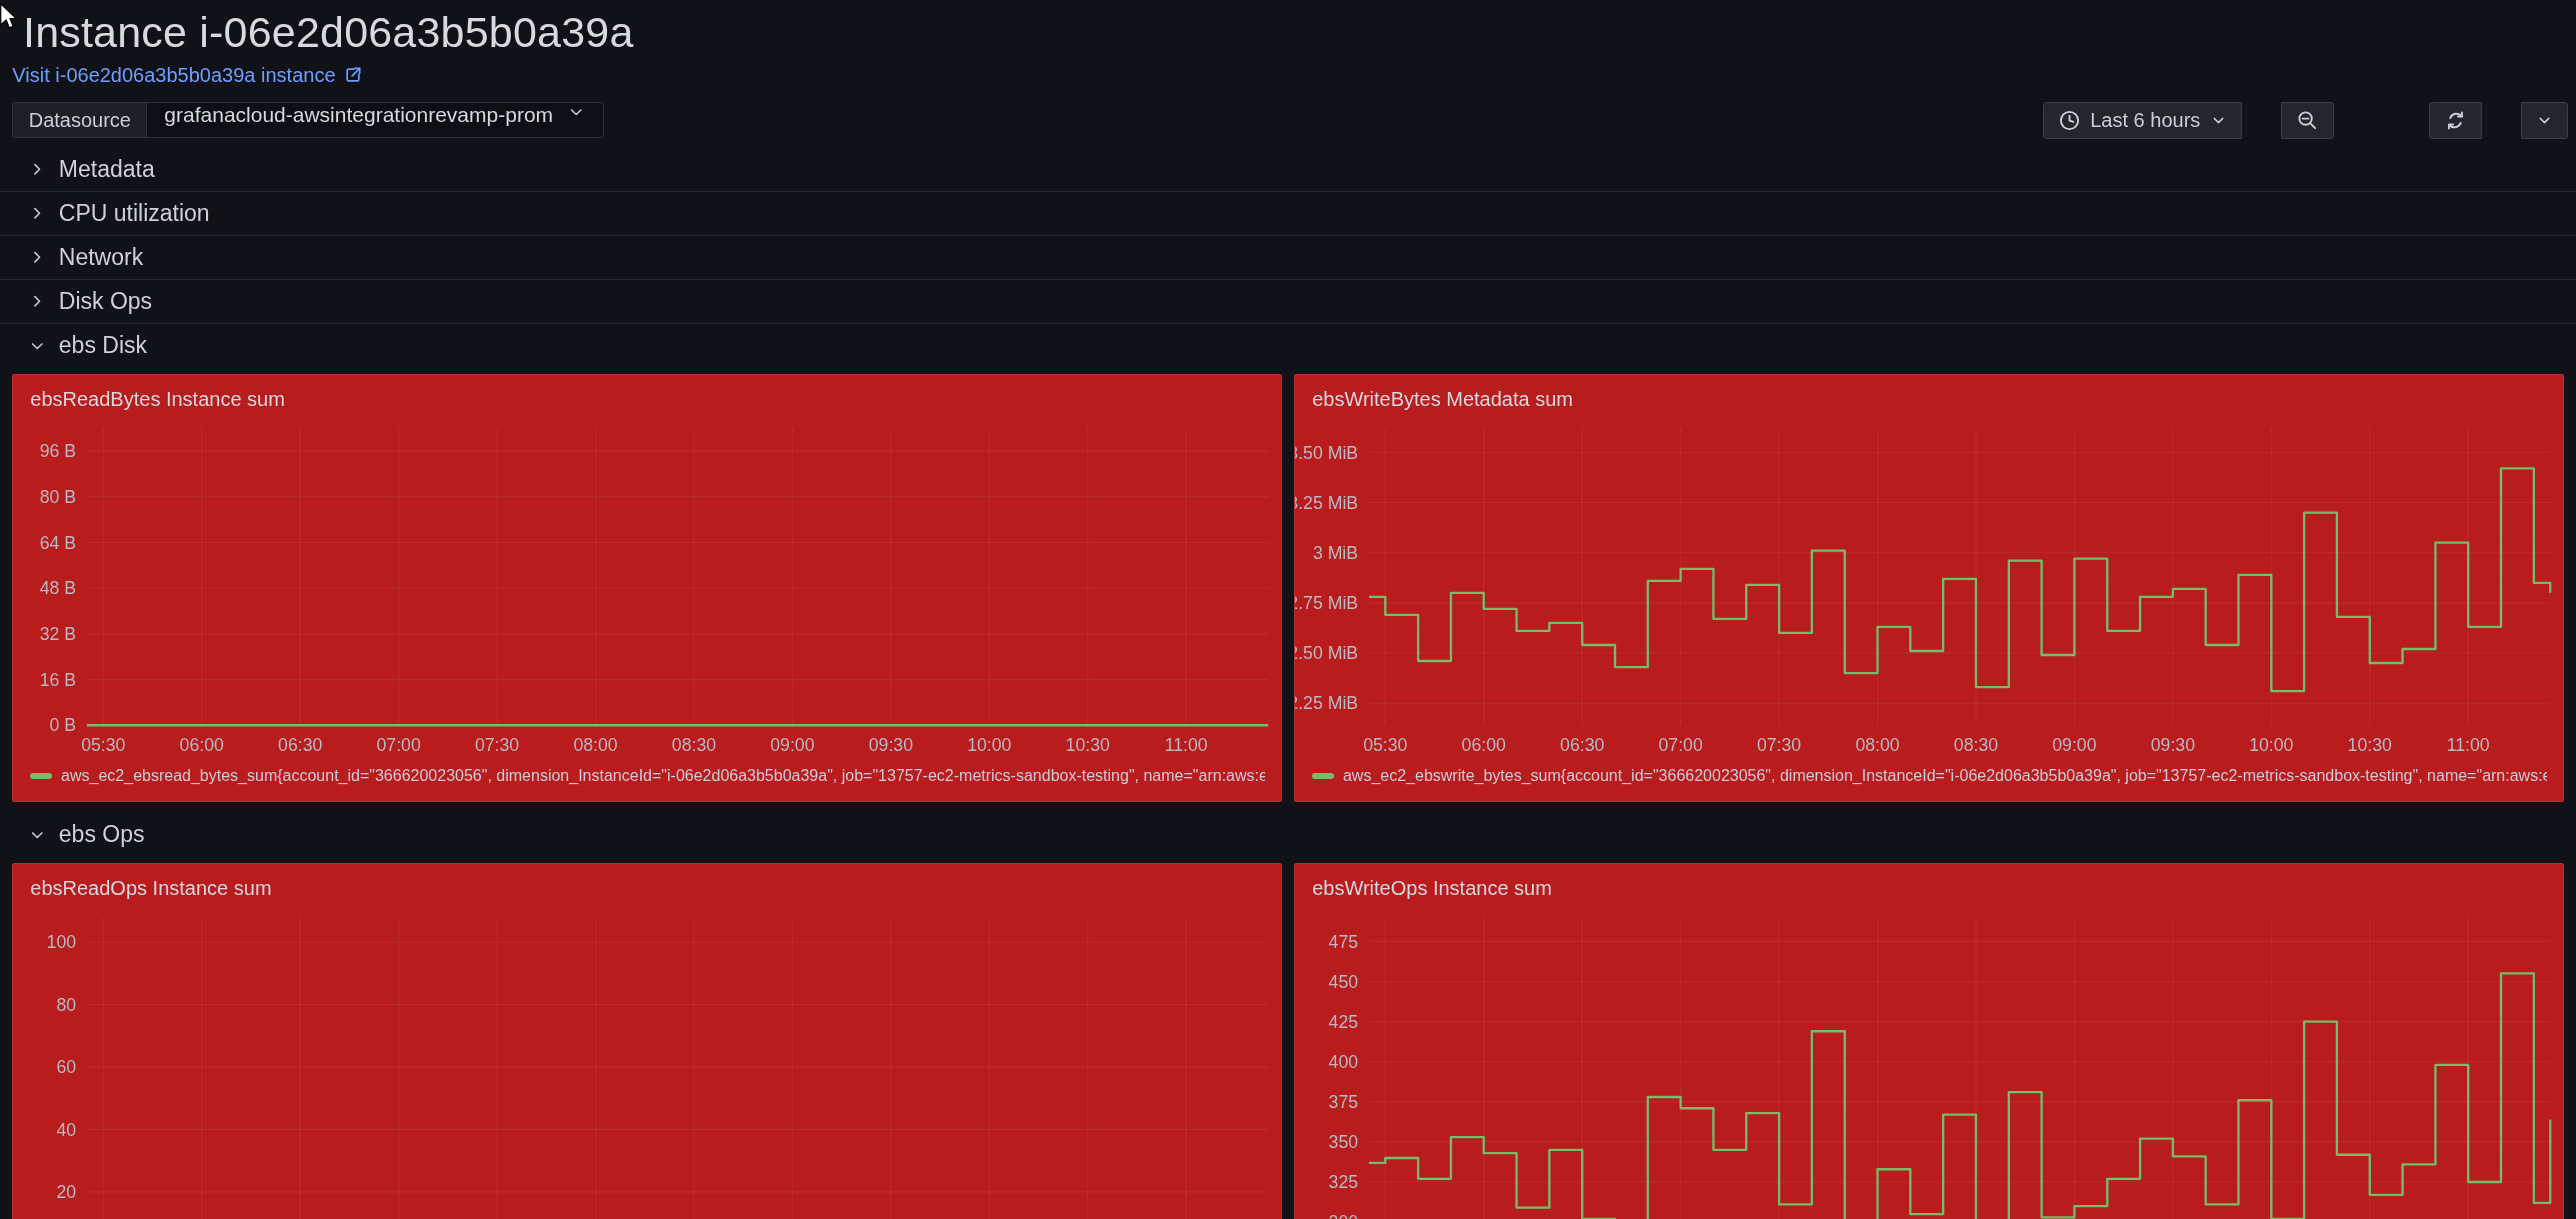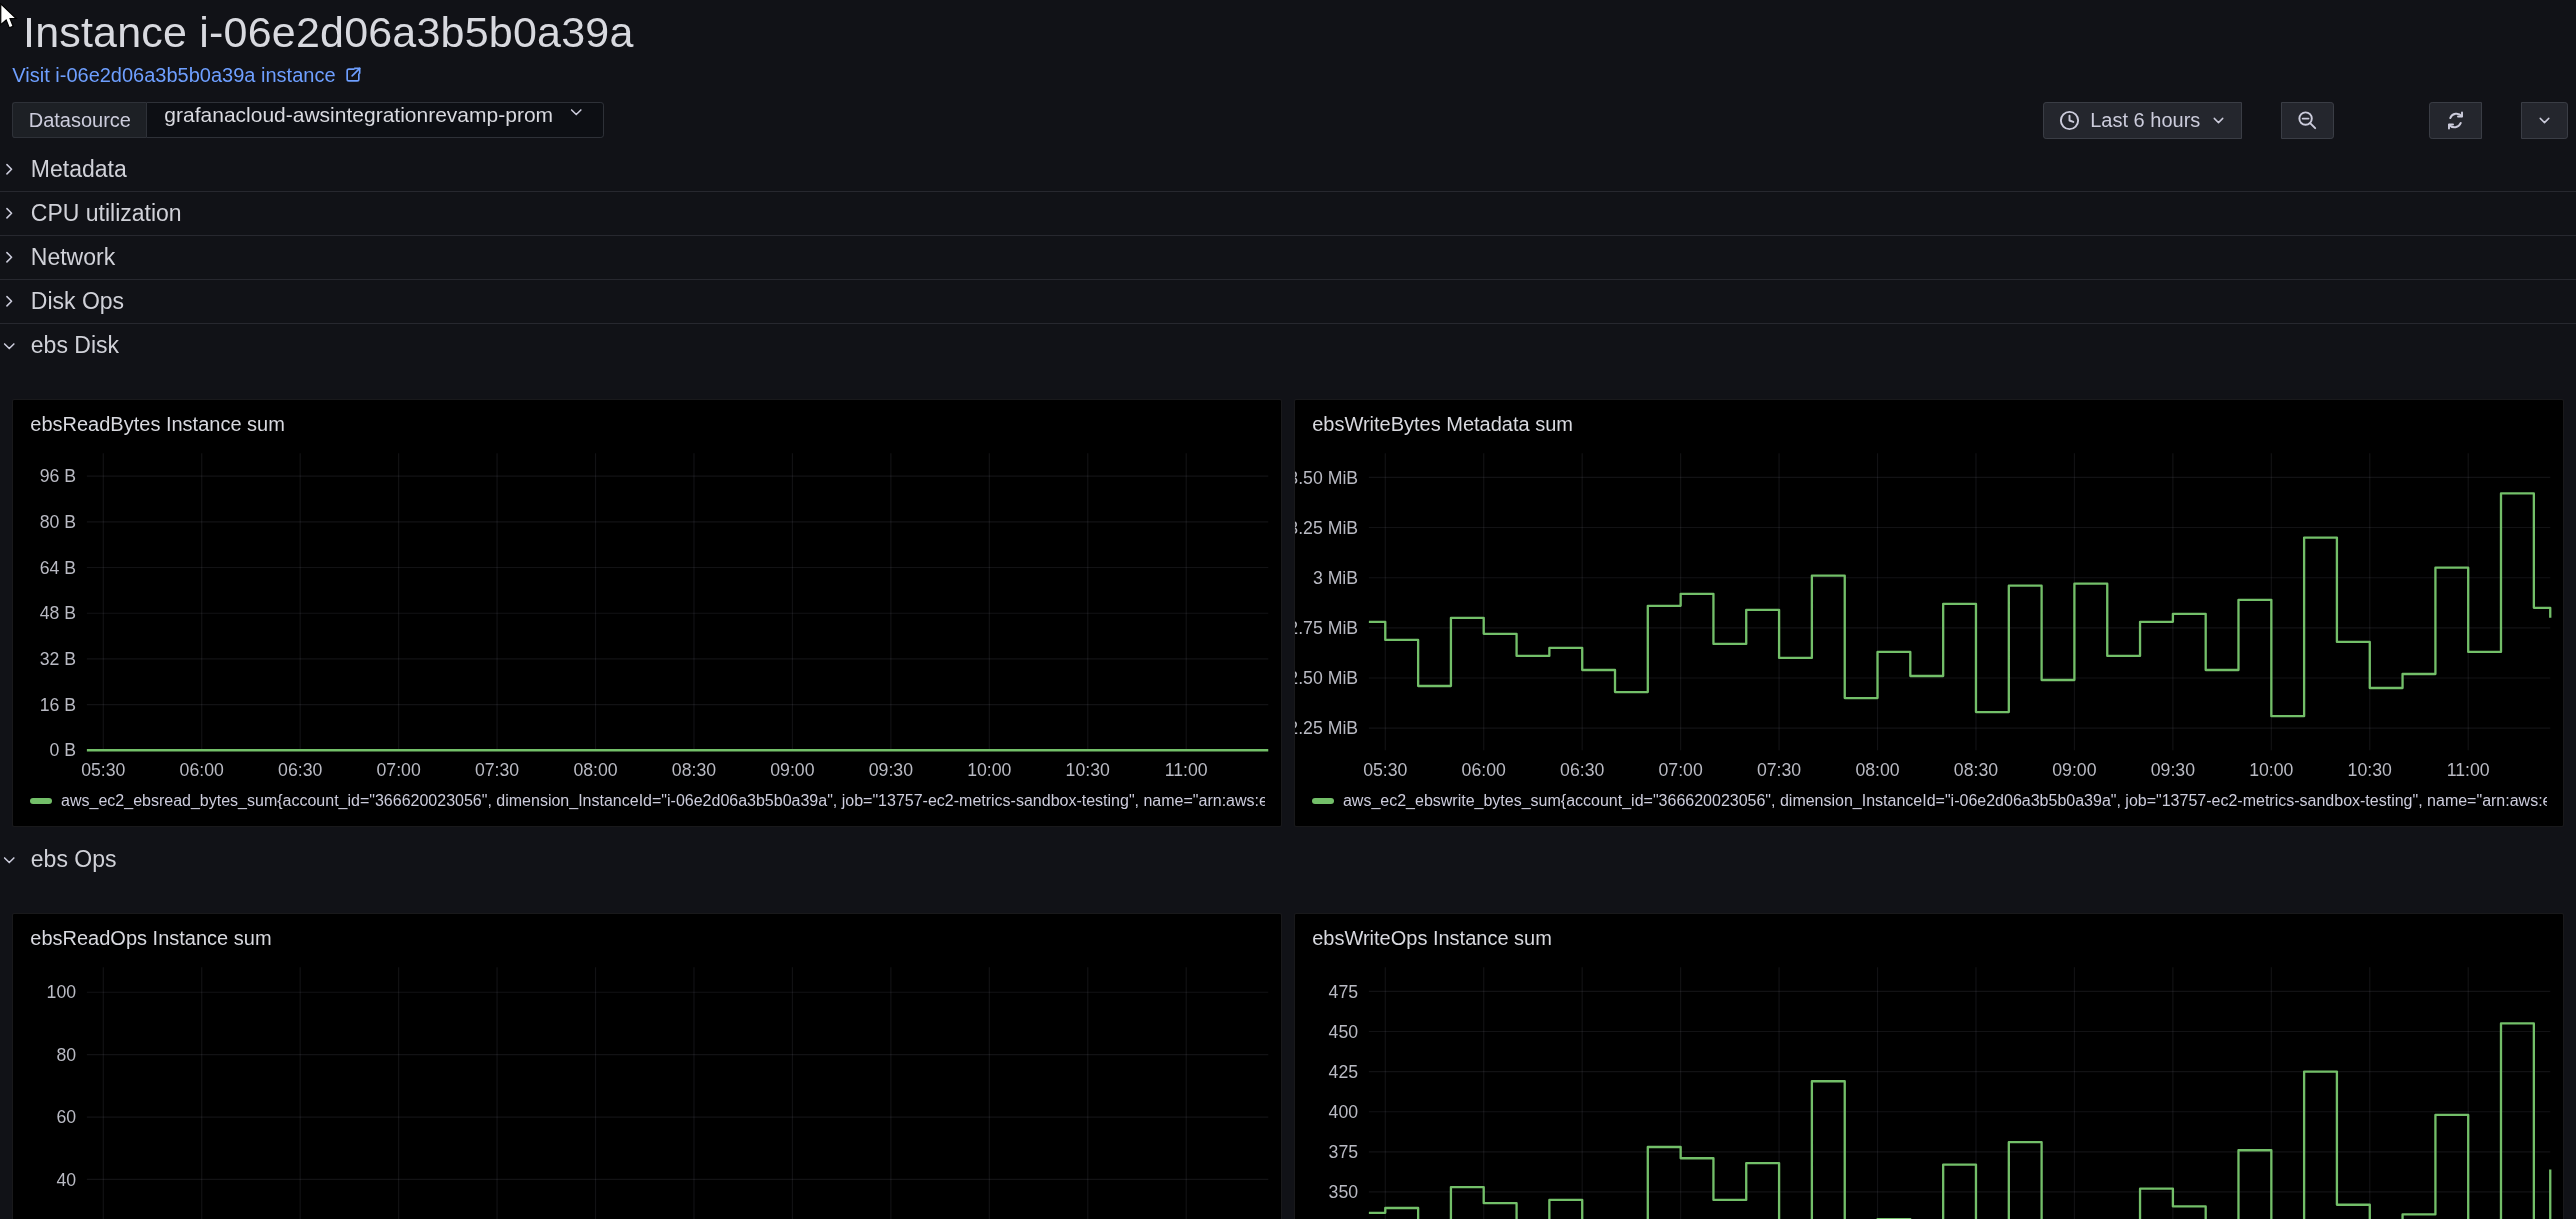--- a/index.html
+++ b/index.html
@@ -18,26 +18,26 @@
   .ds-label { display:flex; align-items:center; padding:0 15.4px; background:#1d2025; border:0.8px solid #2e3138; border-right:none; border-radius:3.1px 0 0 3.1px; font-size:20px; color:#ccccdc; }
   .ds-select { display:flex; align-items:flex-start; gap:14px; padding:0 17px; background:#0d0f14; border:0.8px solid #2e3138; border-radius:0 3.1px 3.1px 0; font-size:21px; color:#d8d9df; cursor:pointer; }
 
   .time-controls { display:flex; align-items:flex-end;gap:40px; }
   .tc-btn { display:flex; align-items:center; gap:9.2px; height:37px; padding:0 14px; background:#24262d; border:0.8px solid #3a3d45; color:#ccccdc; font-size:20px; font-weight:500; font-family:inherit; cursor:pointer; }
   .tc-btn.first { border-radius:3.1px 0 0 3.1px; }
   .tc-btn.last { border-radius:0 3.1px 3.1px 0; margin-left:-0.8px; }
   .tc-gap { width:15.4px; }
 
   .rows { margin-top:6.2px; }
-  .section-row { height:44px; display:flex; align-items:center; gap:12.3px; font-size:23px; font-weight:500; color:#d0d1d8; cursor:pointer; }
+  .section-row { height:44px; display:flex; align-items:center; gap:12.3px; padding-left:28px; font-size:23px; font-weight:500; color:#d0d1d8; cursor:pointer; }
   .section-row.collapsed { border-bottom:0.8px solid rgba(204,204,220,0.12); }
   .section-row .chev { flex:0 0 auto; display:flex; }
 
   .panel-grid { display:flex; gap:12.3px; padding:6.2px 12.3px 10.8px 12.3px; }
-  .panel { flex:1 1 0; height:428px; background:#000000; border:0.8px solid rgba(204,204,220,0.12); border-radius:2.3px; display:flex; flex-direction:column; min-width:0;margin-top:25px; }
+  .panel { flex:1 1 0; height:428px; background:#b91c1c; border:0.8px solid rgba(204,204,220,0.12); border-radius:2.3px; display:flex; flex-direction:column; min-width:0; }
   .panel-title { padding:10.8px 17px 4.6px 17px; font-size:20px; font-weight:500; color:#d8d9df; line-height:26px; white-space:nowrap; overflow:hidden; cursor:pointer; }
   .chart { flex:1 1 auto; min-height:0; }
   .chart svg { display:block; width:100%; height:100%; }
   .legend { height:40px; display:flex; align-items:center; gap:9.2px; padding:0 15.4px 10.8px 17px; overflow:hidden; cursor:pointer; }
   .legend .dash { flex:0 0 auto; width:21.6px; height:6.2px; border-radius:3.1px; background:#73bf69; }
   .legend .ltext { font-size:16px; color:#ccccdc; white-space:nowrap; overflow:hidden; }
 
   .icon { stroke:#ccccdc; fill:none; stroke-width:2; stroke-linecap:round; stroke-linejoin:round; }
   .icon-blue { stroke:#6e9fff; fill:none; stroke-width:2; stroke-linecap:round; stroke-linejoin:round; }
 </style>

